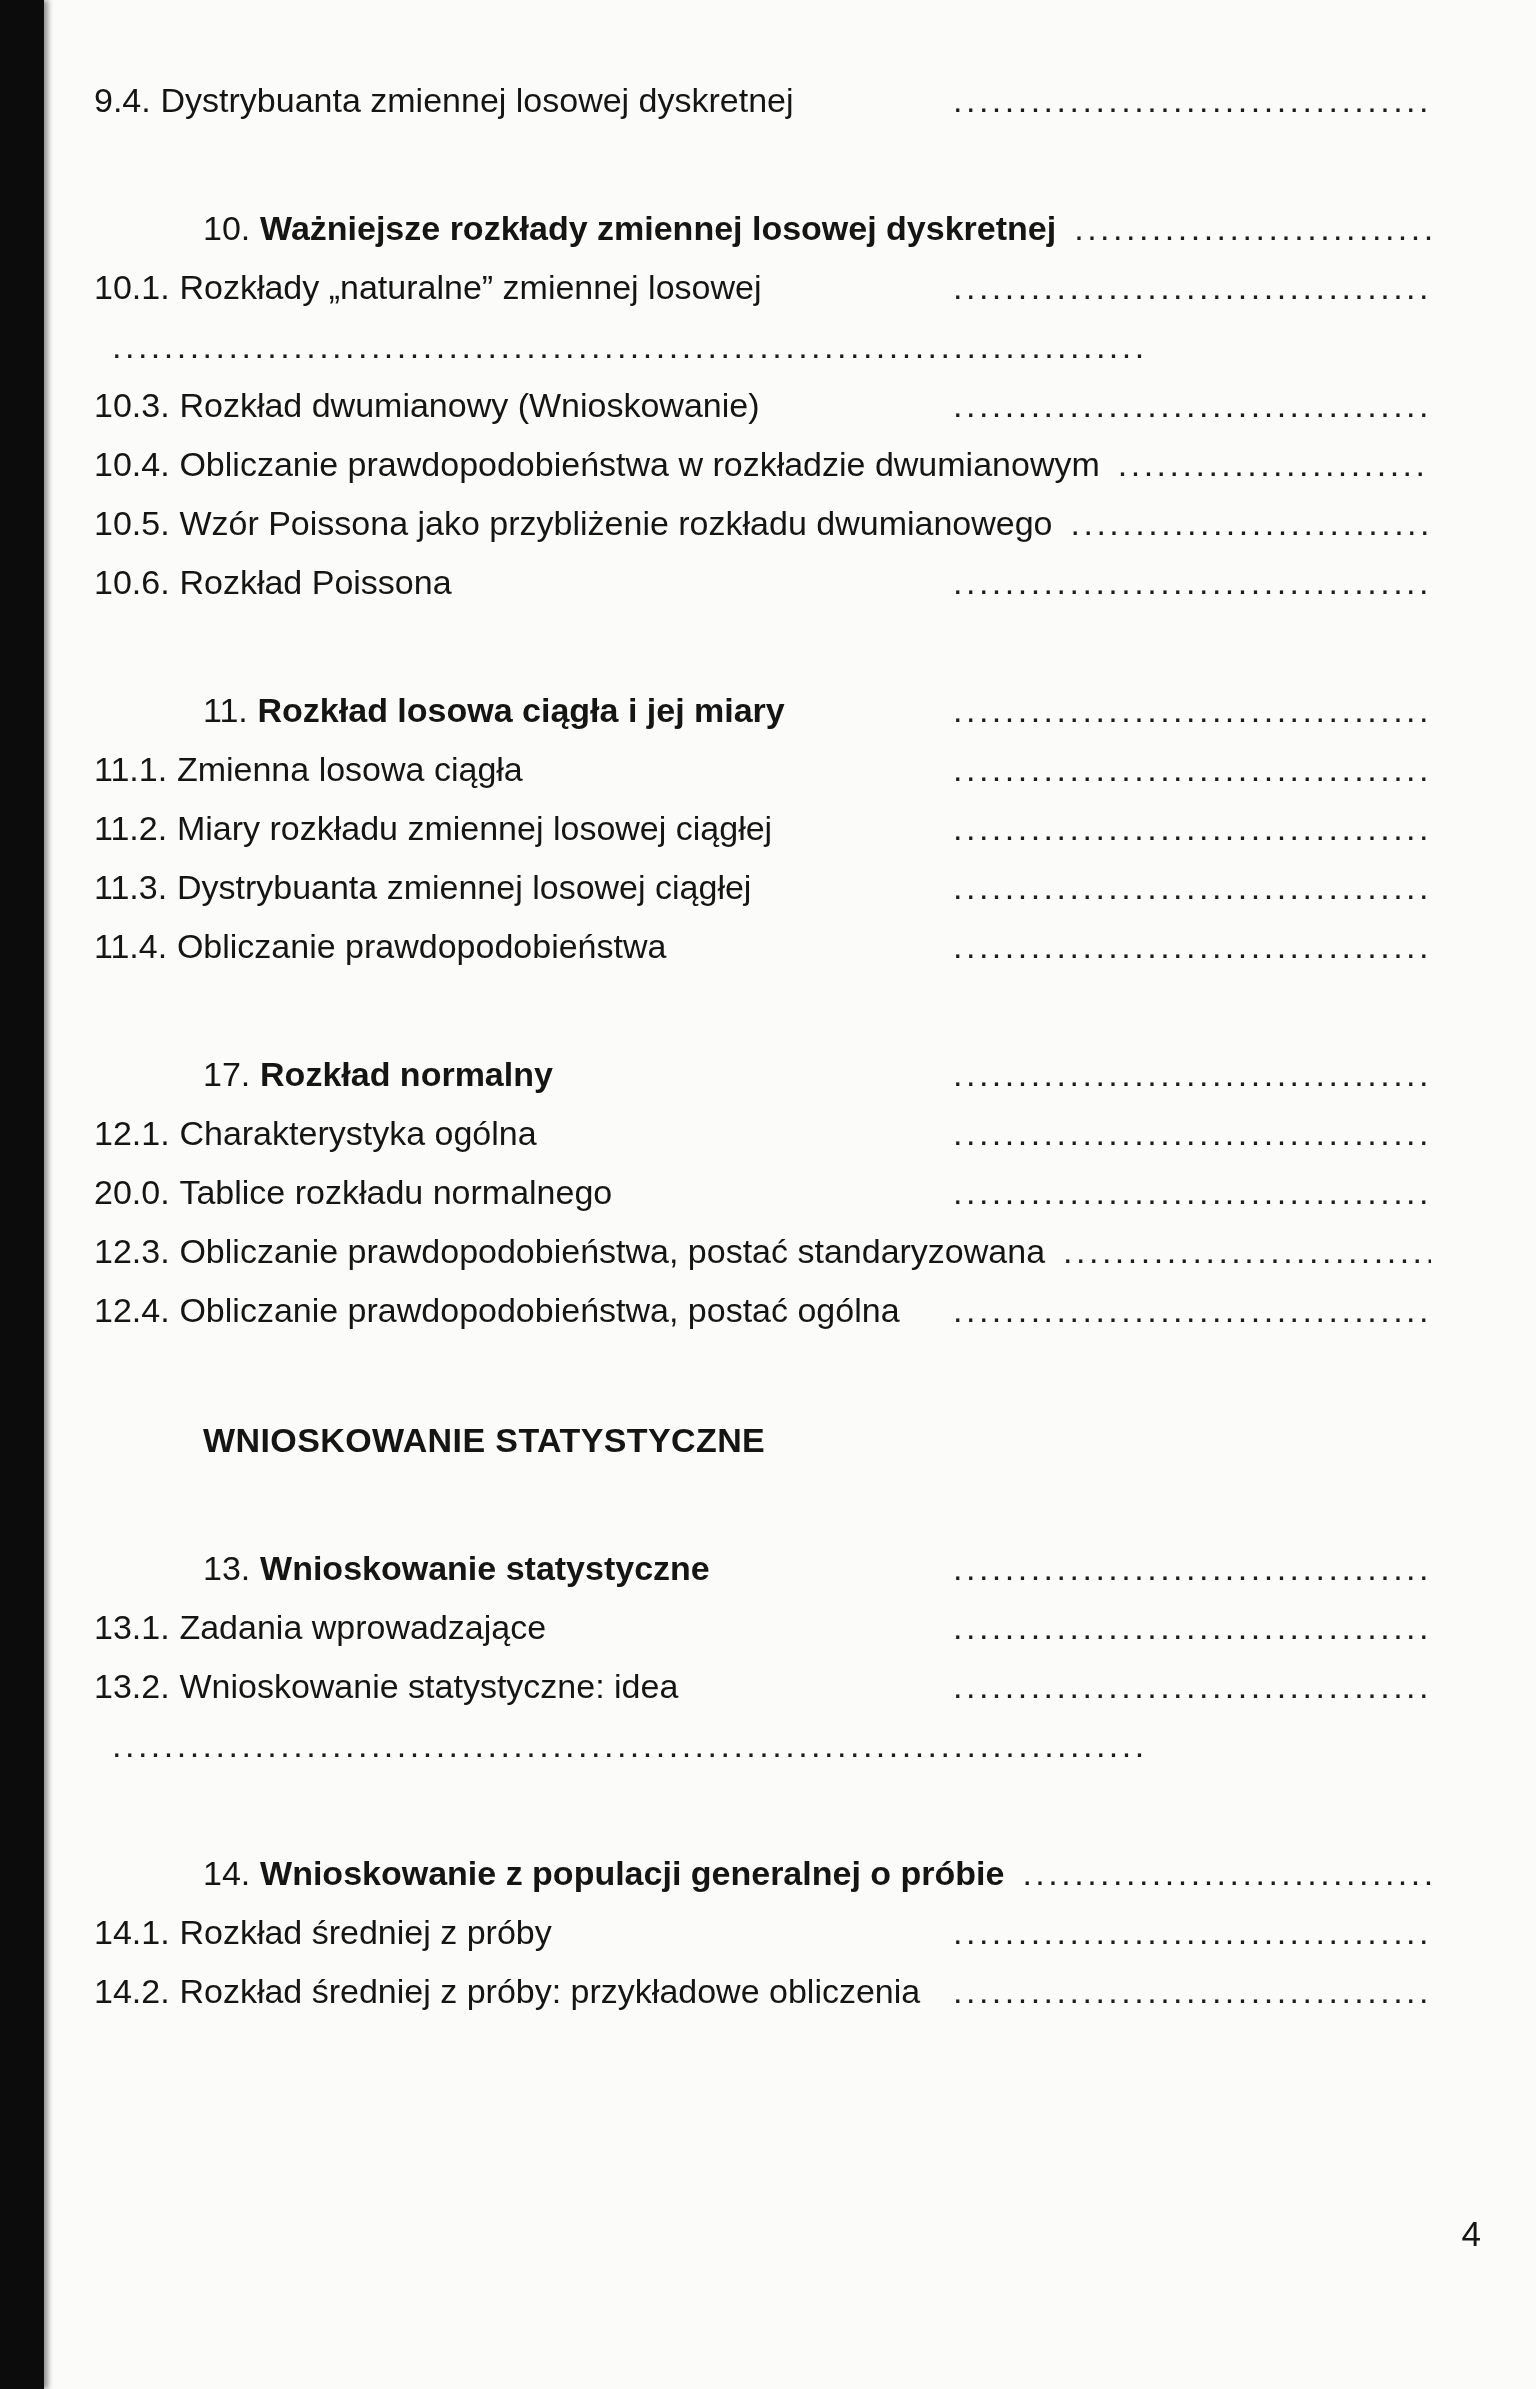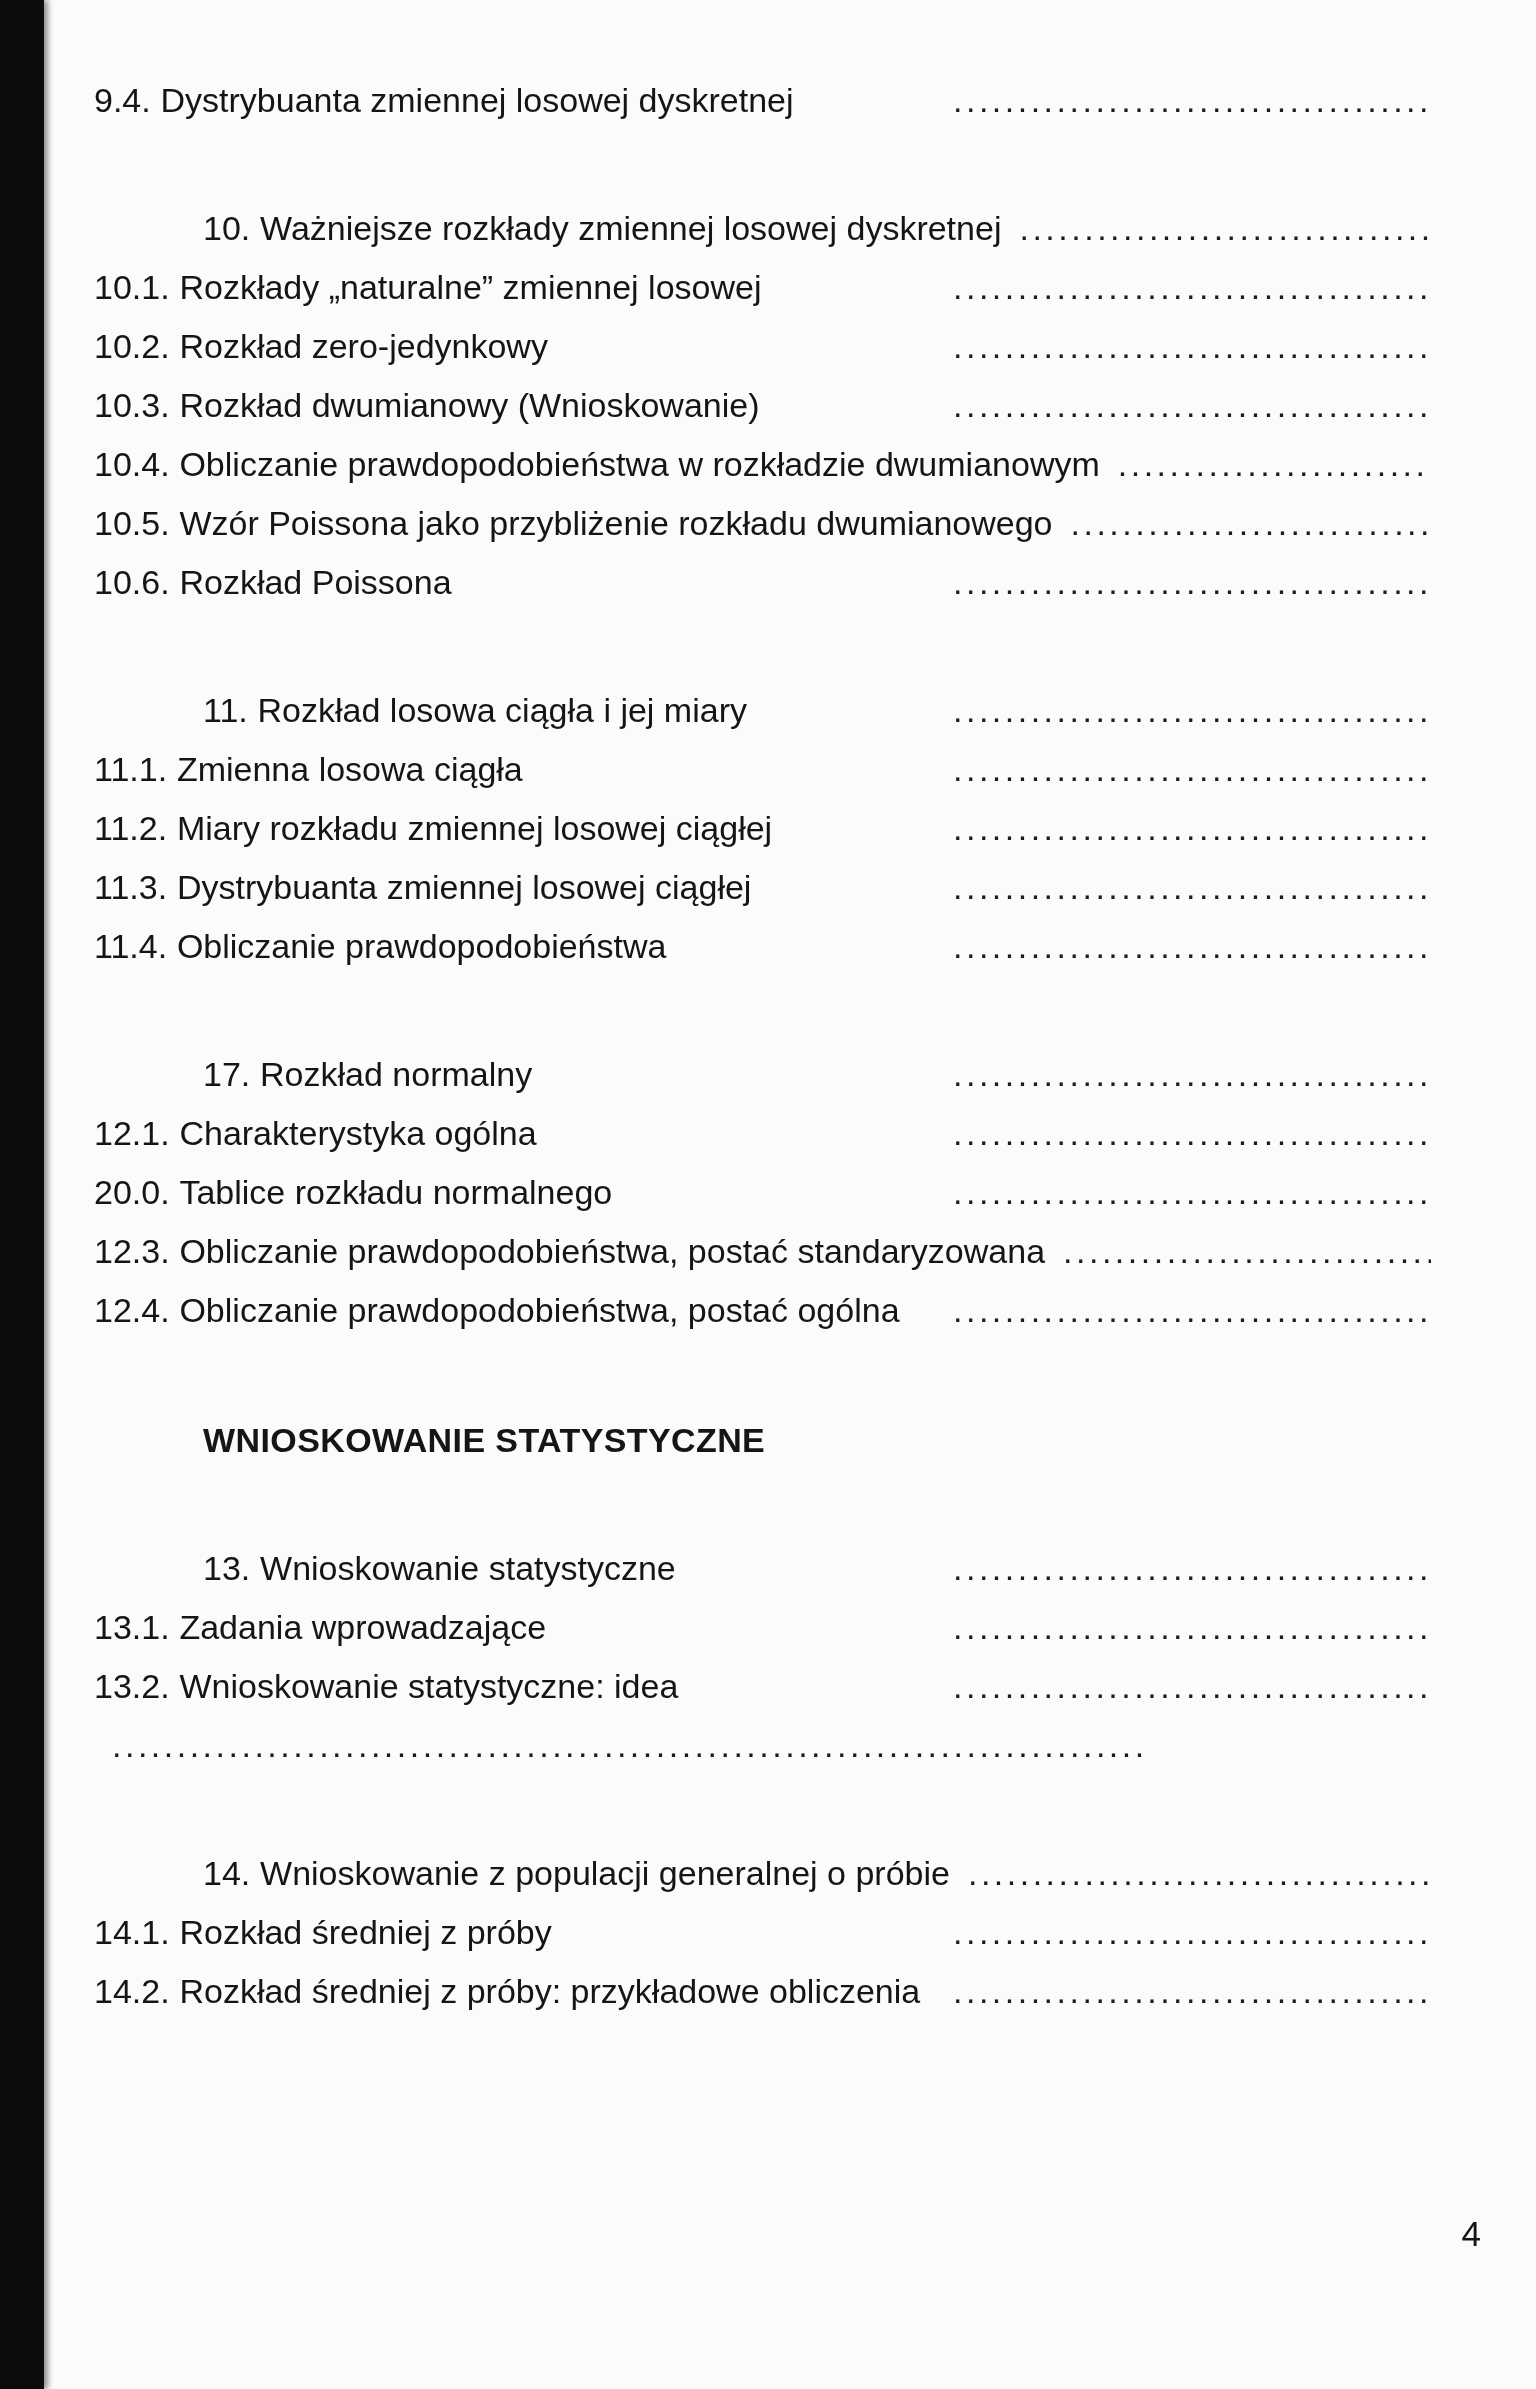--- a/index.html
+++ b/index.html
@@ -33,21 +33,21 @@
     display: flex;
     align-items: center;
   }
   .row .label {
     flex: 0 0 auto;
     white-space: nowrap;
     min-width: 841px;
   }
   .row.chapter { padding-left: 109px; margin-top: 69px; }
   .row.chapter .label { min-width: 732px; }
-  .row.chapter .title { font-weight: normal; }
+  .row.chapter .title { font-weight: bold; }
   .row.heading {
     padding-left: 109px;
     margin-top: 71px;
     margin-bottom: 7px;
     font-weight: bold;
     letter-spacing: 0.4px;
   }
   .num { margin-right: 9.8px; }
   .leader {
     flex: 1 1 auto;
@@ -76,21 +76,20 @@
     </div>
     <div class="row chapter">
       <span class="label"><span class="num">10.</span><span class="title">Ważniejsze rozkłady zmiennej losowej dyskretnej</span></span>
       <span class="leader">................................................................................</span>
     </div>
     <div class="row entry">
       <span class="label"><span class="num">10.1.</span><span class="title">Rozkłady „naturalne” zmiennej losowej</span></span>
       <span class="leader">................................................................................</span>
     </div>
     <div class="row entry">
-      <span class="label"><span class="num">10.2.</span><span class="title">Rozkład zero-jedynkowy</span></span>
       <span class="leader">................................................................................</span>
     </div>
     <div class="row entry">
       <span class="label"><span class="num">10.3.</span><span class="title">Rozkład dwumianowy (Wnioskowanie)</span></span>
       <span class="leader">................................................................................</span>
     </div>
     <div class="row entry">
       <span class="label"><span class="num">10.4.</span><span class="title">Obliczanie prawdopodobieństwa w rozkładzie dwumianowym</span></span>
       <span class="leader">................................................................................</span>
     </div>

